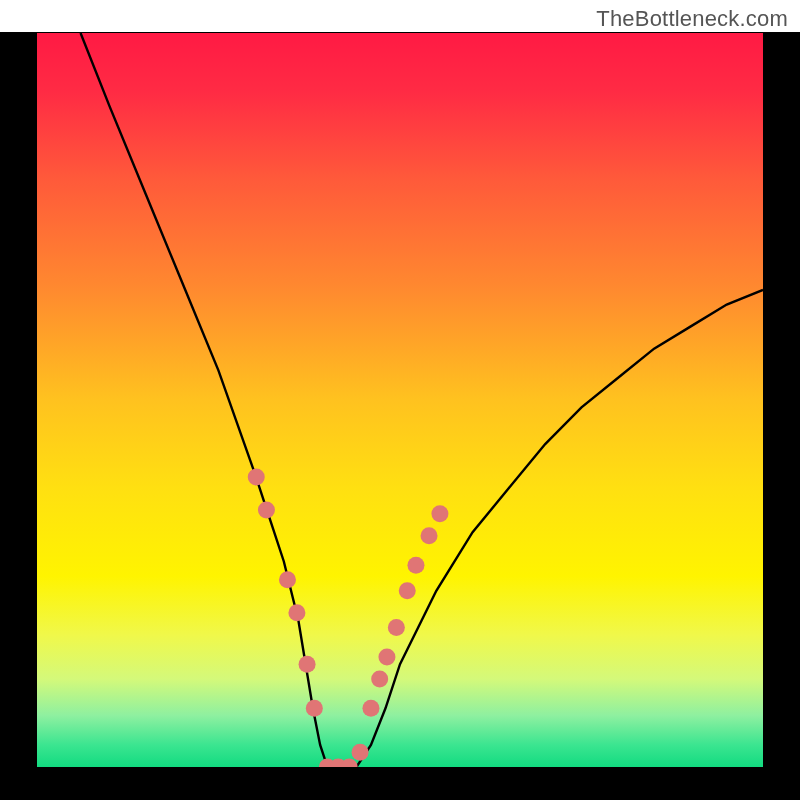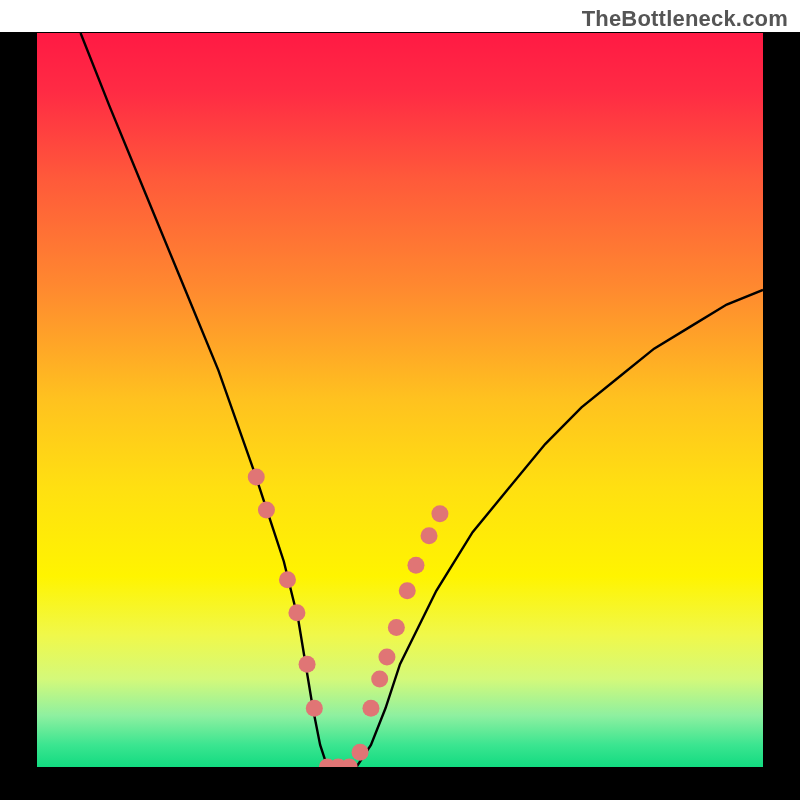--- a/index.html
+++ b/index.html
@@ -15,21 +15,21 @@
     position: relative;
     width: 800px;
     height: 800px;
     background: #ffffff;
   }
   .watermark {
     position: absolute;
     top: 6px;
     right: 12px;
     font-size: 22px;
-    font-weight: 700;
+    font-weight: 400;
     color: #555555;
     z-index: 50;
     letter-spacing: 0.2px;
   }
   svg {
     display: block;
   }
 </style>
 </head>
 <body>

